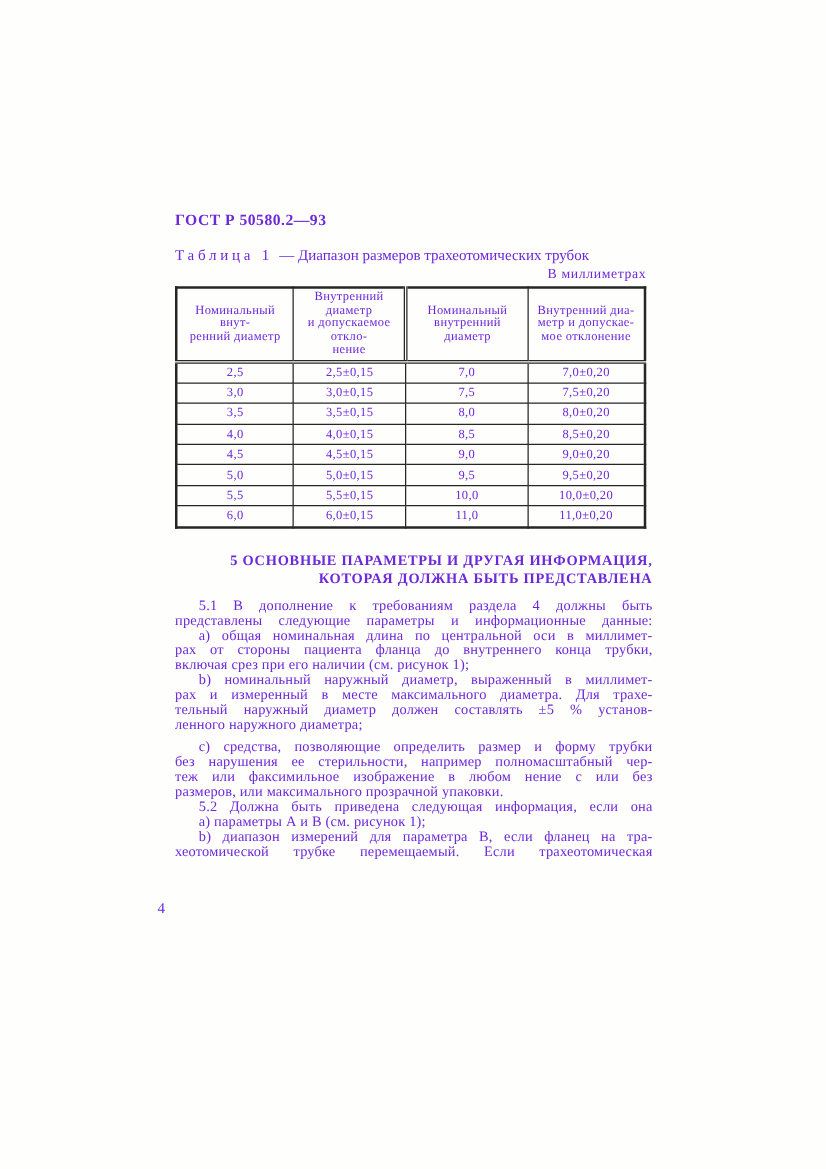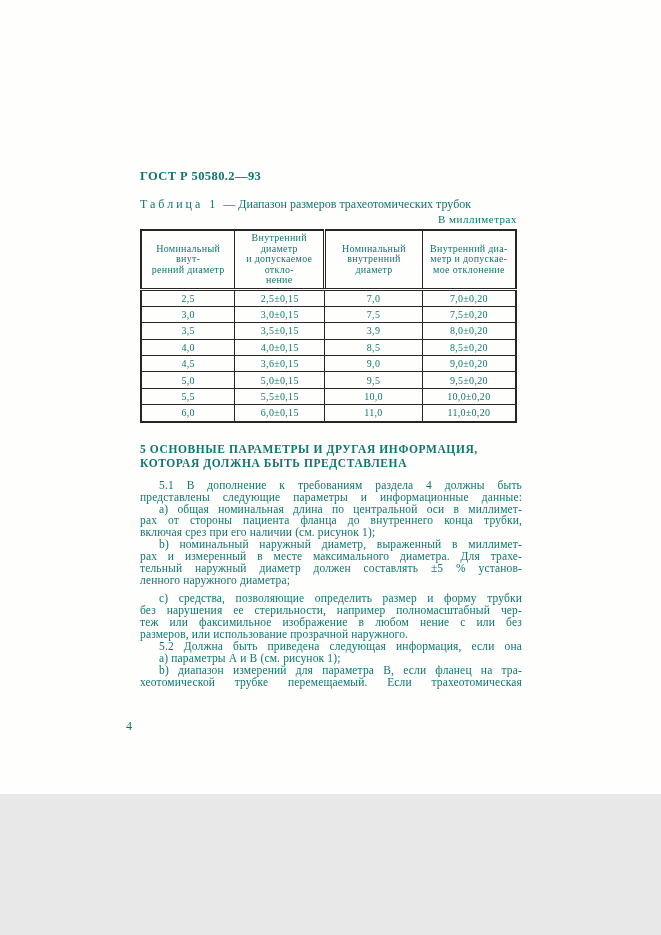--- a/index.html
+++ b/index.html
@@ -1,22 +1,22 @@
 <!DOCTYPE html>
 <html><head>
 <meta charset="utf-8">
 <style>
   html, body { margin: 0; padding: 0; background: #e8e8e8; }
   .page {
     position: relative;
     width: 661px;
-    height: 794px;
+    height: 935px;
     background: #fefefd;
     font-family: "Liberation Serif", "DejaVu Serif", serif;
-    color: #0f766e;
+    color: #6d28d9;
     overflow: hidden;
   }
   .content {
     position: absolute;
     left: 140px;
     top: 169px;
     width: 382px;
   }
   .doc-code {
     font-weight: bold;
@@ -66,21 +66,21 @@
     height: 15.4px;
     font-size: 10px;
     text-align: center;
     vertical-align: middle;
     padding: 0;
     letter-spacing: 0.3px;
   }
   .col1 { width: 25%; } .col2 { width: 24%; } .col3 { width: 26%; } .col4 { width: 25%; }
   .heading {
     margin-top: 19px;
-    text-align: left;
+    text-align: right;
     font-weight: bold;
     font-size: 11.5px;
     line-height: 14.5px;
     letter-spacing: 0.6px;
   }
   .body-text {
     margin-top: 9px;
     font-size: 11.5px;
     line-height: 11.95px;
     letter-spacing: 0.15px;
@@ -142,32 +142,32 @@
           </tr>
           <tr>
             <td>3,0</td>
             <td>3,0±0,15</td>
             <td>7,5</td>
             <td>7,5±0,20</td>
           </tr>
           <tr>
             <td>3,5</td>
             <td>3,5±0,15</td>
-            <td>3,9</td>
+            <td>8,0</td>
             <td>8,0±0,20</td>
           </tr>
           <tr>
             <td>4,0</td>
             <td>4,0±0,15</td>
             <td>8,5</td>
             <td>8,5±0,20</td>
           </tr>
           <tr>
             <td>4,5</td>
-            <td>3,6±0,15</td>
+            <td>4,5±0,15</td>
             <td>9,0</td>
             <td>9,0±0,20</td>
           </tr>
           <tr>
             <td>5,0</td>
             <td>5,0±0,15</td>
             <td>9,5</td>
             <td>9,5±0,20</td>
           </tr>
           <tr>
@@ -196,21 +196,21 @@
         <div class="tl j ind">а) общая номинальная длина по центральной оси в миллимет-</div>
         <div class="tl j">рах от стороны пациента фланца до внутреннего конца трубки,</div>
         <div class="tl">включая срез при его наличии (см. рисунок 1);</div>
         <div class="tl j ind">b) номинальный наружный диаметр, выраженный в миллимет-</div>
         <div class="tl j">рах и измеренный в месте максимального диаметра. Для трахе-</div>
         <div class="tl j">тельный наружный диаметр должен составлять ±5 % установ-</div>
         <div class="tl">ленного наружного диаметра;</div>
         <div class="tl j ind gap">с) средства, позволяющие определить размер и форму трубки</div>
         <div class="tl j">без нарушения ее стерильности, например полномасштабный чер-</div>
         <div class="tl j">теж или факсимильное изображение в любом нение с или без</div>
-        <div class="tl">размеров, или использование прозрачной наружного.</div>
+        <div class="tl">размеров, или максимального прозрачной упаковки.</div>
         <div class="tl j ind">5.2 Должна быть приведена следующая информация, если она</div>
         <div class="tl ind">а) параметры А и В (см. рисунок 1);</div>
         <div class="tl j ind">b) диапазон измерений для параметра В, если фланец на тра-</div>
         <div class="tl j">хеотомической трубке перемещаемый. Если трахеотомическая</div>
       </div>
 
   </div>
 
   <div class="pagenum">4</div>
 </div>

